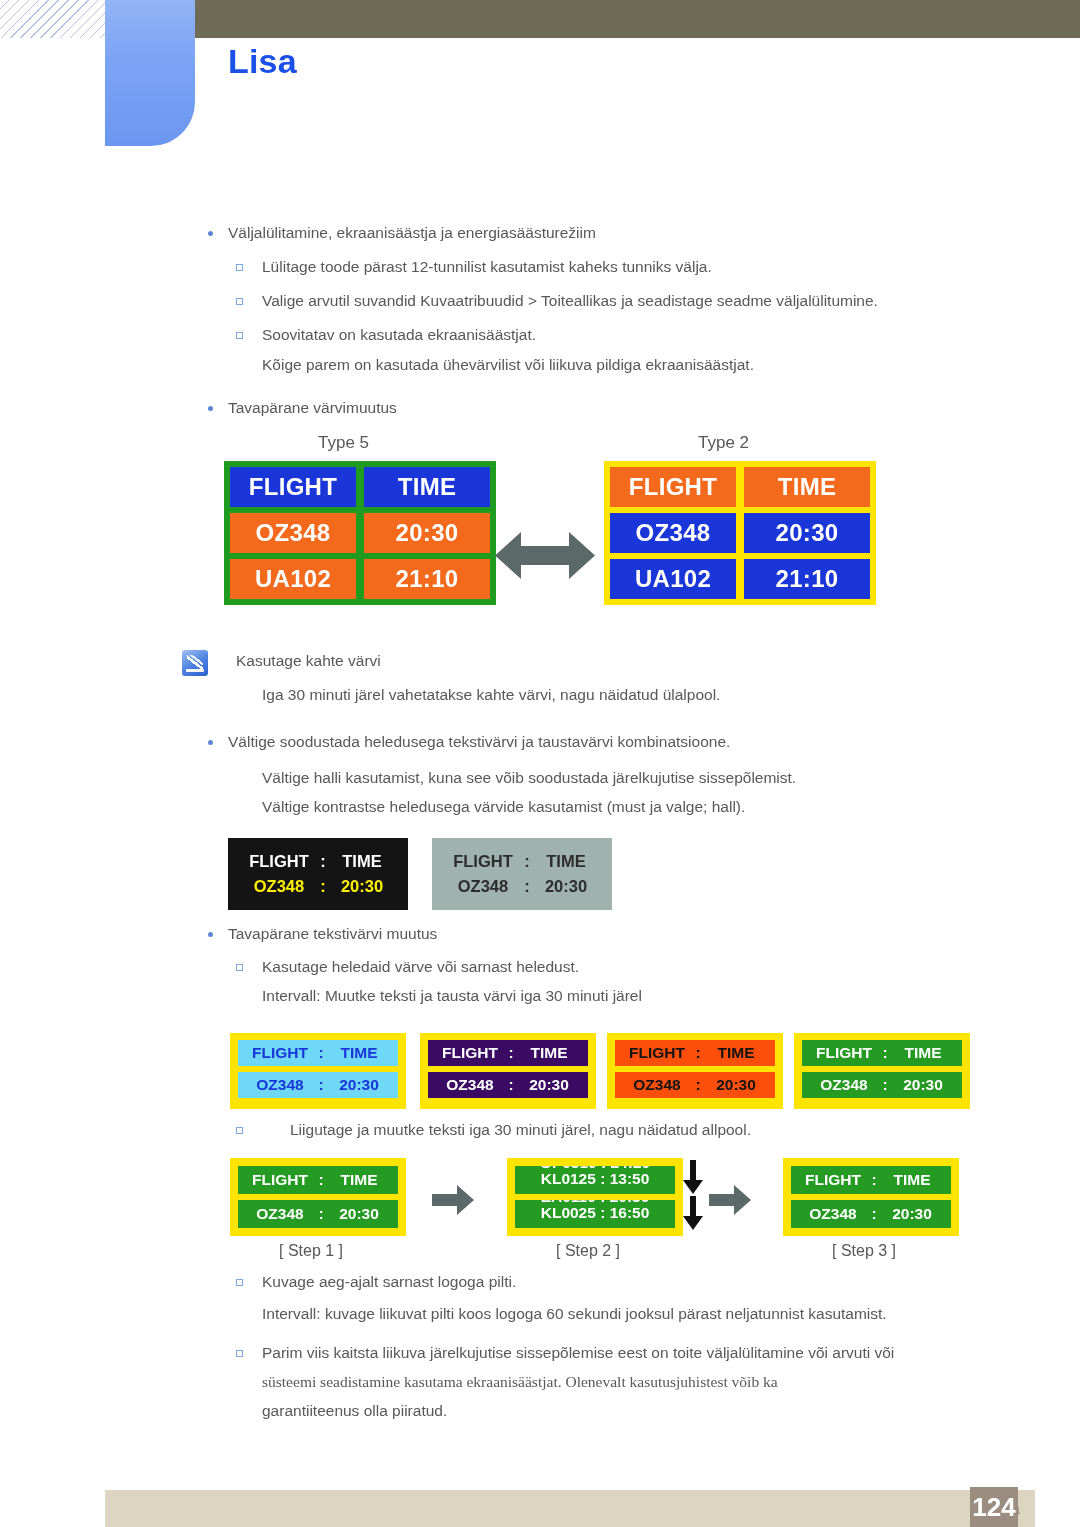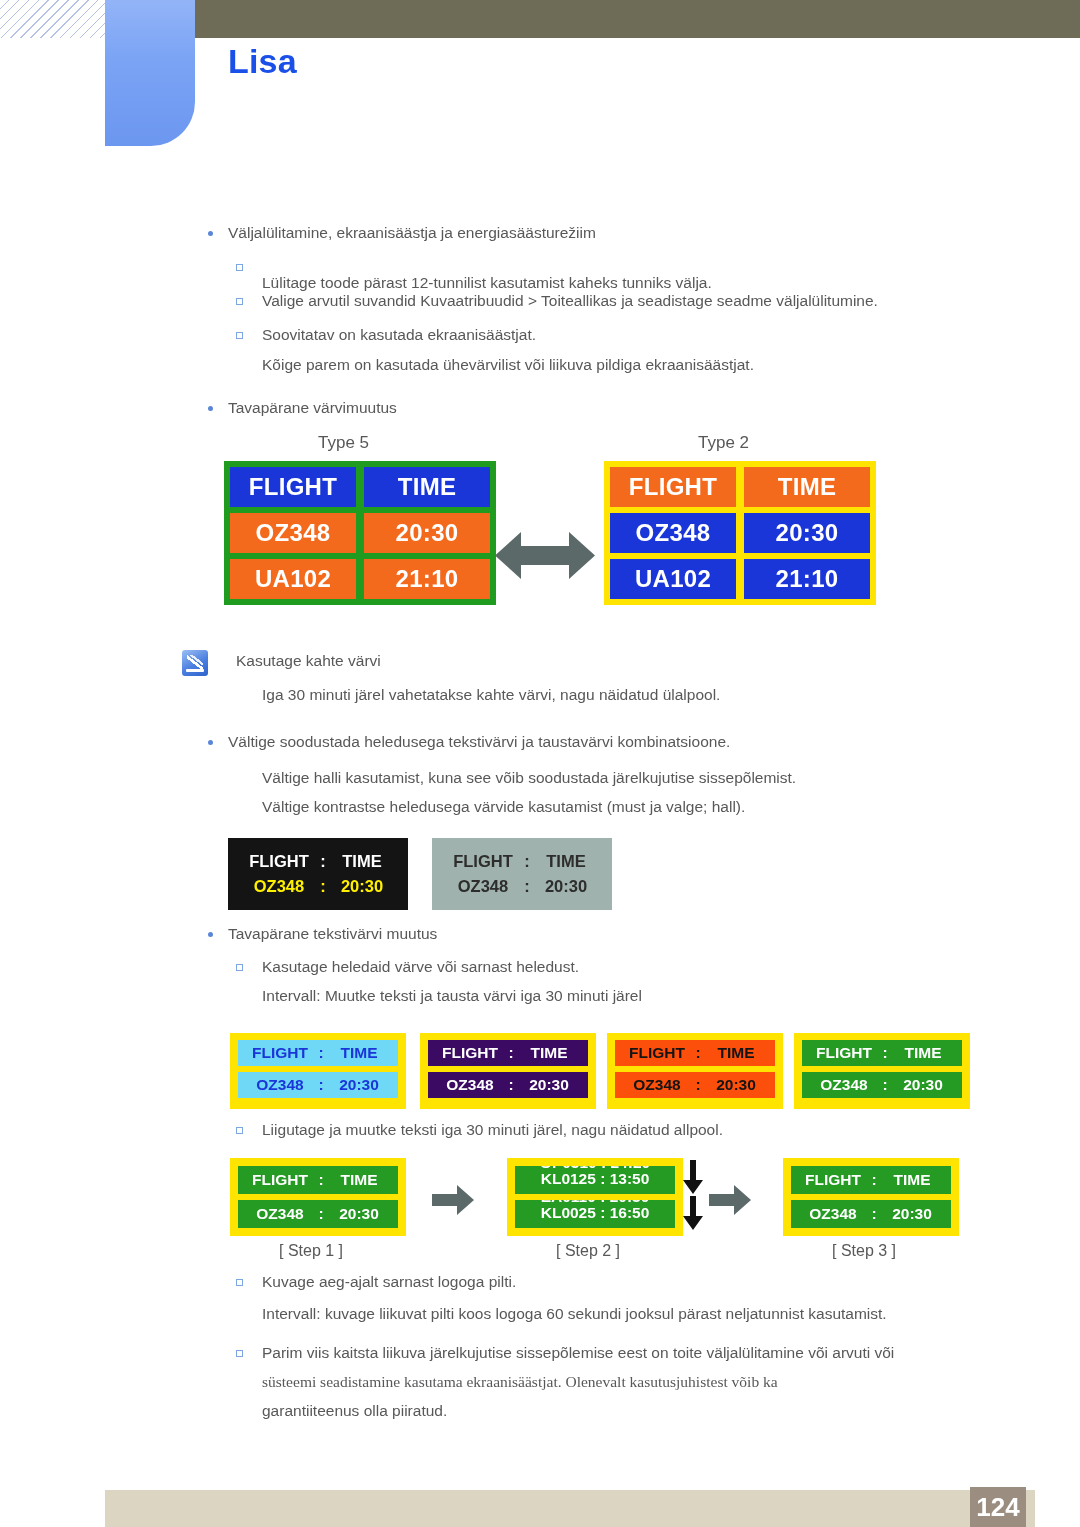--- a/index.html
+++ b/index.html
@@ -125,57 +125,57 @@
 
   
   #footbar {
     position:absolute; left:105px; top:1490px; width:930px; height:37px;
     background:#dbd5c1;
   }
   #footlabel {
     position:absolute; right:60px; top:1500px; font-size:16px; color:#8d7f72;
   }
   #footpage {
-    position:absolute; left:970px; top:1487px; width:56px; height:40px;
+    position:absolute; left:970px; top:1487px; width:48px; height:40px;
     background:#9b8e81; color:#ffffff; font-size:26px; font-weight:bold;
     display:flex; align-items:center; justify-content:center;
   }
 </style>
 </head>
 <body>
 
 <div id="hatch"></div>
 <div id="olivebar"></div>
 <div id="bluetab"></div>
 <div id="pagetitle">Lisa</div>
 
 <div class="content" id="text-content">
     <div class="bul1" style="top: 231px;"></div>
     <div class="line l1" style="top: 224px;">Väljalülitamine, ekraanisäästja ja energiasäästurežiim</div>
     <div class="bul2" style="top: 264px;"></div>
-    <div class="line l2" style="top: 258px; margin-top: 16px;">Lülitage toode pärast 12-tunnilist kasutamist kaheks tunniks välja.</div>
+    <div class="line l2" style="top: 258px;">Lülitage toode pärast 12-tunnilist kasutamist kaheks tunniks välja.</div>
     <div class="bul2" style="top: 298px;"></div>
     <div class="line l2" style="top: 292px;">Valige arvutil suvandid Kuvaatribuudid &gt; Toiteallikas ja seadistage seadme väljalülitumine.</div>
     <div class="bul2" style="top: 332px;"></div>
     <div class="line l2" style="top: 326px;">Soovitatav on kasutada ekraanisäästjat.</div>
     <div class="line l2" style="top: 356px;">Kõige parem on kasutada ühevärvilist või liikuva pildiga ekraanisäästjat.</div>
     <div class="bul1" style="top: 406px;"></div>
     <div class="line l1" style="top: 399px;">Tavapärane värvimuutus</div>
     <div class="line l2" style="top: 686px;">Iga 30 minuti järel vahetatakse kahte värvi, nagu näidatud ülalpool.</div>
     <div class="bul1" style="top: 740px;"></div>
     <div class="line l1" style="top: 733px;">Vältige soodustada heledusega tekstivärvi ja taustavärvi kombinatsioone.</div>
     <div class="line l2" style="top: 769px;">Vältige halli kasutamist, kuna see võib soodustada järelkujutise sissepõlemist.</div>
     <div class="line l2" style="top: 798px;">Vältige kontrastse heledusega värvide kasutamist (must ja valge; hall).</div>
     <div class="bul1" style="top: 932px;"></div>
     <div class="line l1" style="top: 925px;">Tavapärane tekstivärvi muutus</div>
     <div class="bul2" style="top: 964px;"></div>
     <div class="line l2" style="top: 958px;">Kasutage heledaid värve või sarnast heledust.</div>
     <div class="line l2" style="top: 987px;">Intervall: Muutke teksti ja tausta värvi iga 30 minuti järel</div>
     <div class="bul2" style="top: 1127px;"></div>
-    <div class="line l2" style="top: 1121px;">Liigutage ja muutke teksti iga 30 minuti järel, nagu näidatud allpool.</div>
+    <div class="line l2" style="top: 1121px; margin-left: 28px;">Liigutage ja muutke teksti iga 30 minuti järel, nagu näidatud allpool.</div>
     <div class="bul2" style="top: 1279px;"></div>
     <div class="line l2" style="top: 1273px;">Kuvage aeg-ajalt sarnast logoga pilti.</div>
     <div class="line l2" style="top: 1305px;">Intervall: kuvage liikuvat pilti koos logoga 60 sekundi jooksul pärast neljatunnist kasutamist.</div>
     <div class="bul2" style="top: 1350px;"></div>
     <div class="line l2" style="top: 1344px;">Parim viis kaitsta liikuva järelkujutise sissepõlemise eest on toite väljalülitamine või arvuti või</div>
     <div class="line l2" style="top: 1373px; font-family: Liberation Serif, serif;">süsteemi seadistamine kasutama ekraanisäästjat. Olenevalt kasutusjuhistest võib ka</div>
     <div class="line l2" style="top: 1402px;">garantiiteenus olla piiratud.</div>
   </div>
 
 <div id="noteicon"></div>

